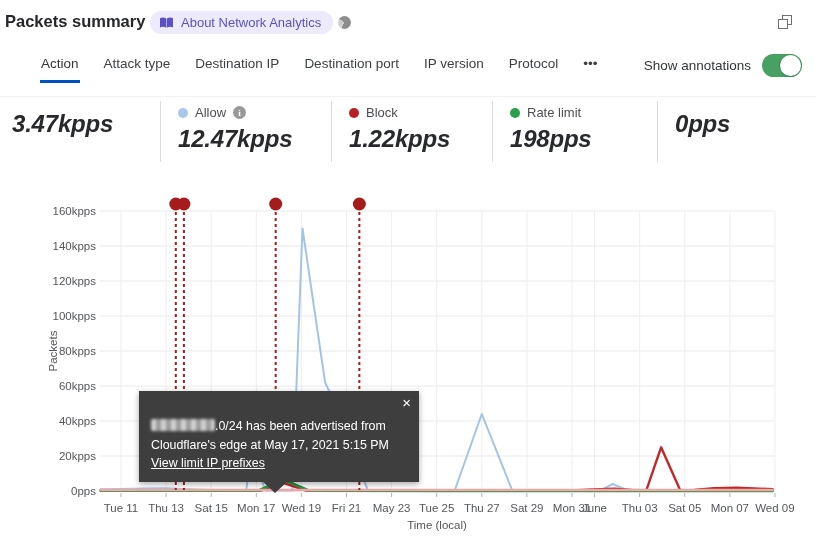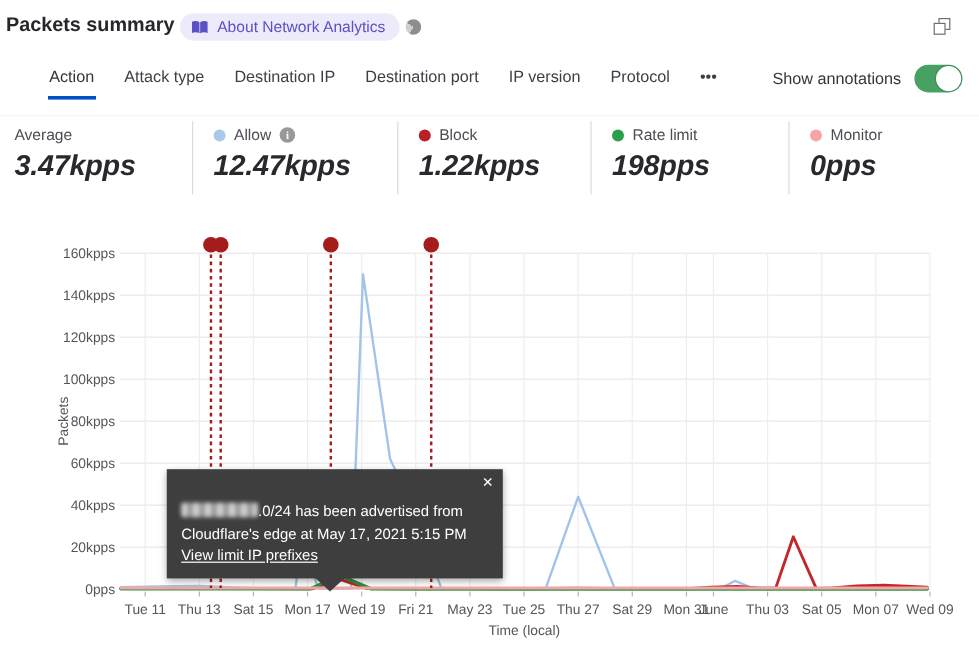--- a/index.html
+++ b/index.html
@@ -91,23 +91,20 @@
     <div class="annotations">
       <span class="label">Show annotations</span>
       <button class="switch" style="background: rgb(71, 161, 98);">
           <span class="knob"></span>
         </button>
     </div>
   </div>
 
   <div class="stats">
       <div class="stat" style="flex: 0 0 160px;">
-        <div class="lab">
-          <span>Average</span>
-        </div>
         <div class="val">3.47kpps</div>
       </div>
       <div class="stat" style="flex: 0 0 171px;">
         <div class="lab">
           <span class="dot" style="background: rgb(169, 201, 234);"></span>
           <span>Allow</span>
           <span class="info-icon">i</span>
         </div>
         <div class="val">12.47kpps</div>
       </div>
@@ -119,24 +116,20 @@
         <div class="val">1.22kpps</div>
       </div>
       <div class="stat" style="flex: 0 0 165px;">
         <div class="lab">
           <span class="dot" style="background: rgb(42, 160, 74);"></span>
           <span>Rate limit</span>
         </div>
         <div class="val">198pps</div>
       </div>
       <div class="stat" style="flex: 0 0 159px;">
-        <div class="lab">
-          <span class="dot" style="background: rgb(244, 165, 165);"></span>
-          <span>Monitor</span>
-        </div>
         <div class="val">0pps</div>
       </div>
     </div>
 
   <div class="chart-wrap">
     <svg width="816" height="350" viewBox="0 195 816 350">
         <g>
           <line x1="100" x2="775" y1="491" y2="491" stroke="#e9e9e9"></line>
           <line x1="100" x2="775" y1="456" y2="456" stroke="#e9e9e9"></line>
           <line x1="100" x2="775" y1="421" y2="421" stroke="#e9e9e9"></line>

